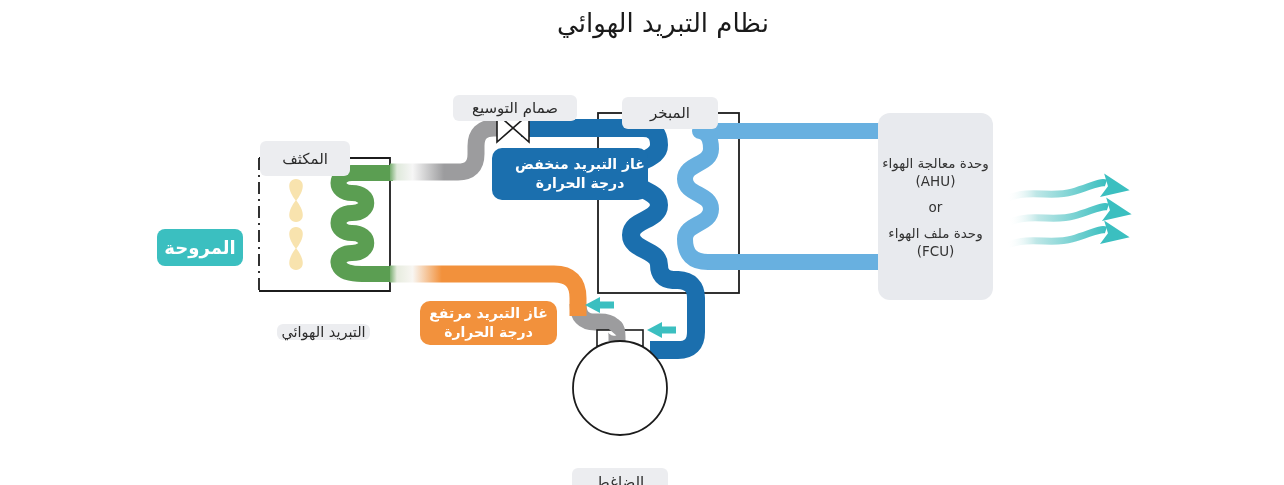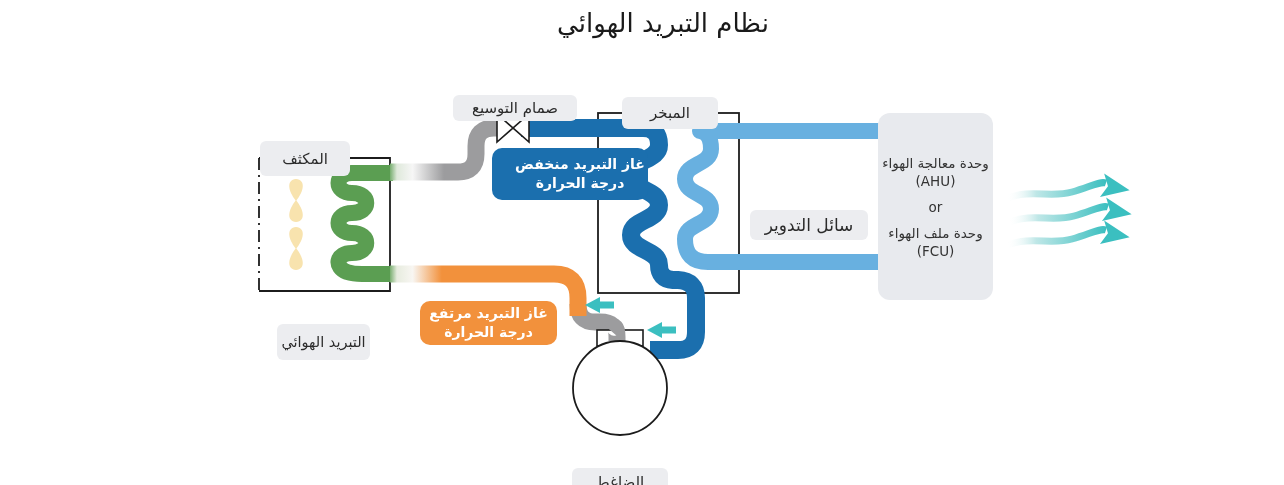--- a/index.html
+++ b/index.html
@@ -132,24 +132,24 @@
         <polygon points="96,-12 124,0 96,12 102,0" transform="rotate(10 100 0)" style="fill:var(--c-teal,#3bbfc0)"></polygon>
       </g>
     </g>
   </svg>
 
   <div class="title">نظام التبريد الهوائي</div>
 
   <div class="tag" style="left:453px;top:73px;width:124px;height:26px;">صمام التوسيع</div>
   <div class="tag" style="left:622px;top:75px;width:96px;height:32px;">المبخر</div>
   <div class="tag" style="left:260px;top:119px;width:90px;height:35px;">المكثف</div>
-  <div class="tag" style="left:277px;top:302px;width:93px;height:36px;font-size:14.5px;">التبريد الهوائي</div>
-  <div class="tag" style="left:750px;top:188px;width:118px;height:30px;font-size:17px;">سائل التدوير</div>
+  <div class="tag" style="left:277px;top:302px;width:93px;height:16px;font-size:14.5px;">التبريد الهوائي</div>
   <div class="tag" style="left:572px;top:446px;width:96px;height:27px;">الضاغط</div>
 
+  <div class="tag tag-fan" style="left:157px;top:207px;width:86px;height:37px;">المروحة</div>
 
   <div class="callout callout-blue" style="left:492px;top:148px;width:136px;height:52px;padding-left:20px;">
     <span>غاز التبريد منخفض</span>
     <span>درجة الحرارة</span>
   </div>
   <div class="callout callout-orange" style="left:420px;top:301px;width:137px;height:44px;">
     <span>غاز التبريد مرتفع</span>
     <span>درجة الحرارة</span>
   </div>
 

